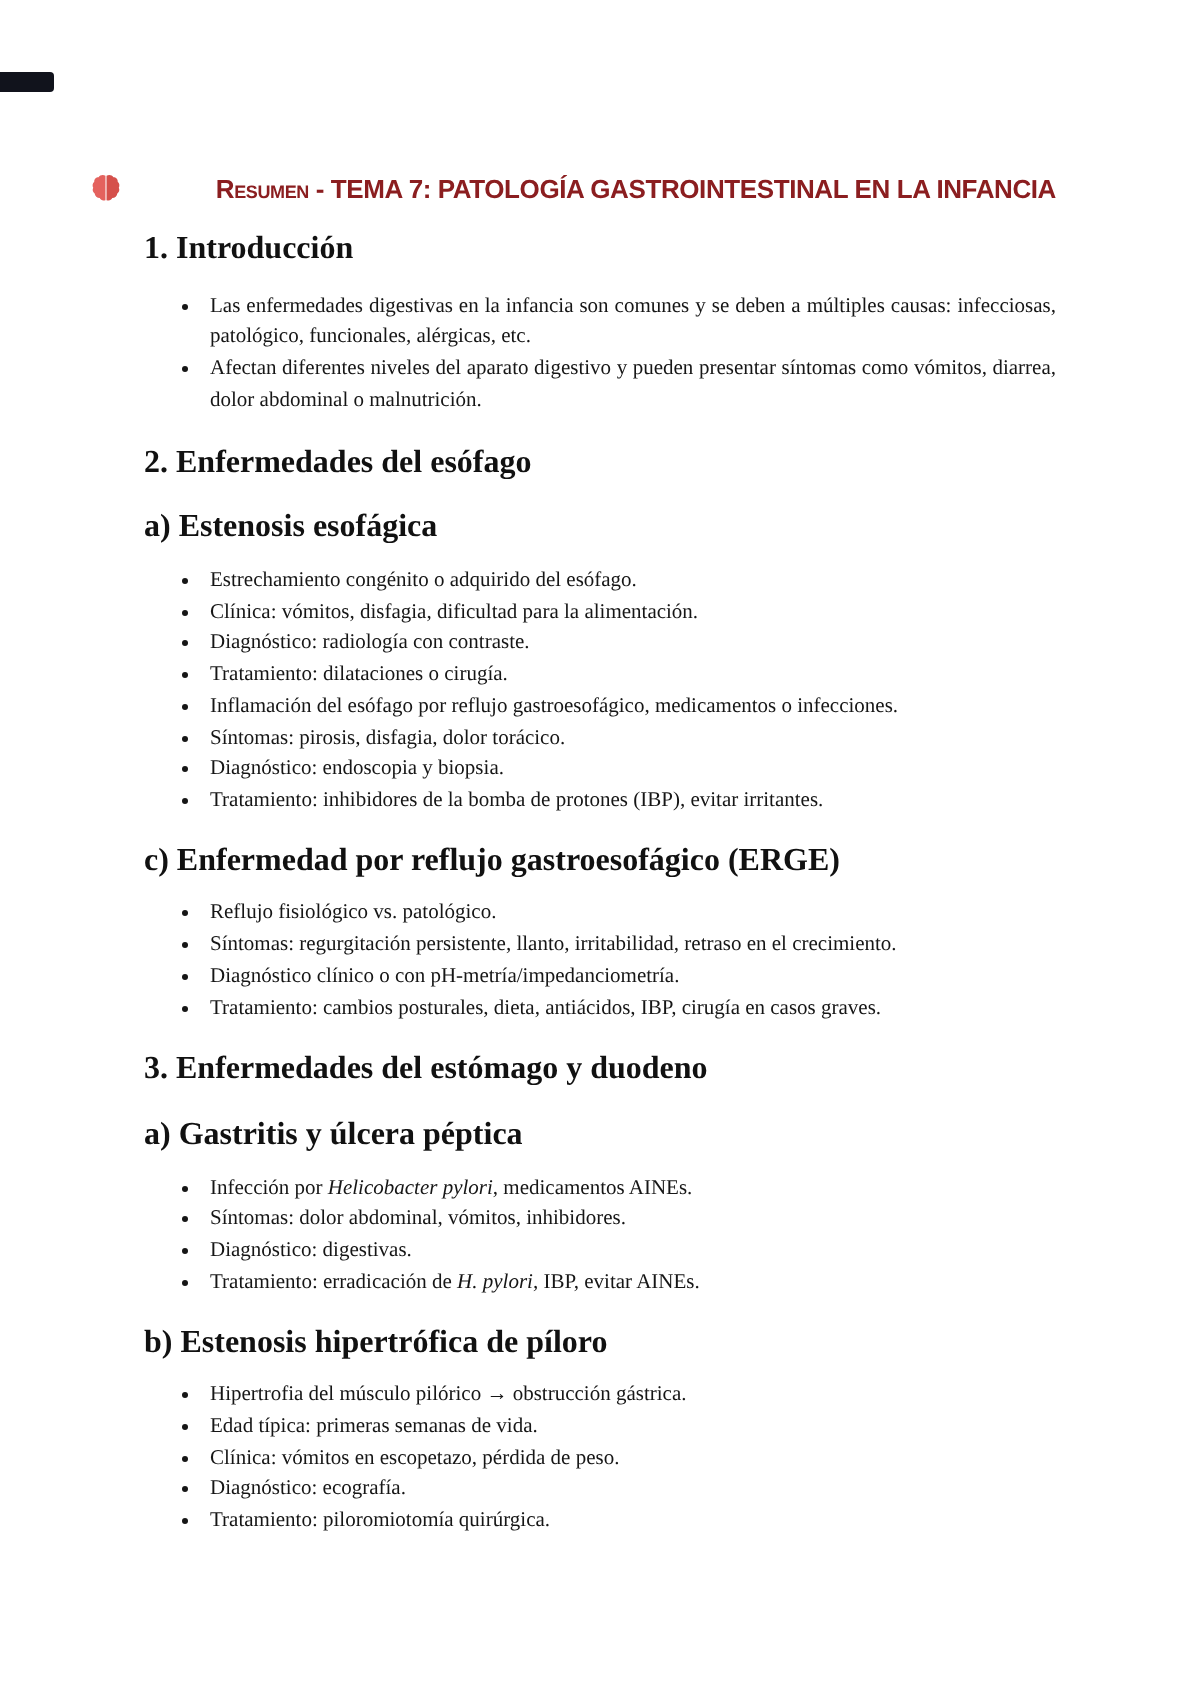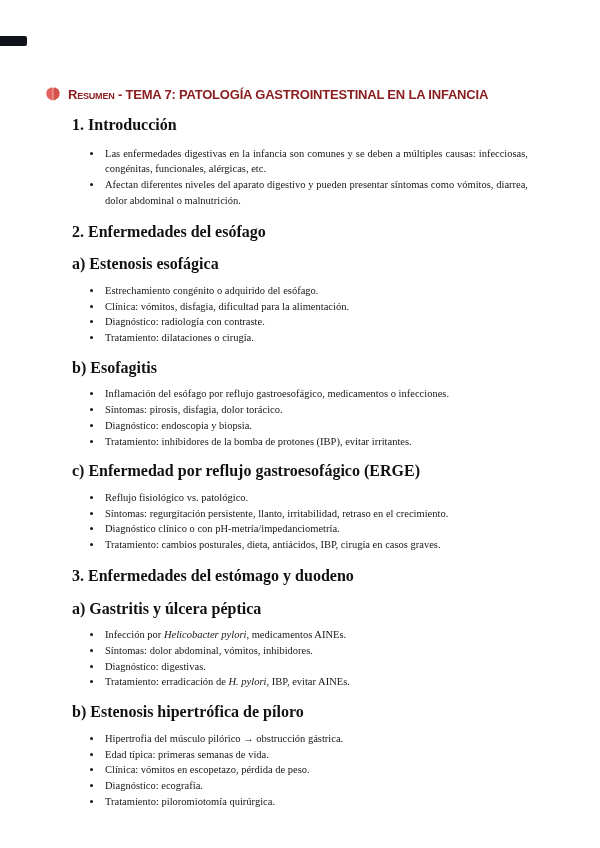--- a/index.html
+++ b/index.html
@@ -24,20 +24,21 @@
   .doc-title {
     display: flex; align-items: center; gap: 7px;
     margin: 0 0 0 -27px;
     font-family: "Liberation Sans", "DejaVu Sans", sans-serif;
     font-weight: 700;
     font-variant: small-caps;
     font-size: 13px;
     letter-spacing: -0.2px;
     color: #8b1e20;
     white-space: nowrap;
+    justify-content: space-between;
   }
   .brain { display: inline-flex; width: 16px; height: 16px; flex: 0 0 auto; }
   h2.sec {
     font-size: 16px; line-height: 1.35; font-weight: 700;
     margin: 12px 0 10px 0; color: #111;
   }
   h3.sub {
     font-size: 16px; line-height: 1.35; font-weight: 700;
     margin: 11px 0 8px 0; color: #111;
   }
@@ -64,37 +65,36 @@
         <path fill="#e4625e" d="M11.6 2.9 C9.9 1.7 7.5 2.2 6.4 3.9 C4.5 3.9 3 5.5 3.2 7.3 C1.9 8.4 1.6 10.3 2.4 11.8 C1.6 13.3 2.1 15.2 3.5 16.1 C3.7 18 5.3 19.5 7.3 19.5 C7.9 20.8 9.3 21.6 10.7 21.3 L11.6 21.1 Z"></path>
         <path fill="#d5504b" transform="translate(24,0) scale(-1,1)" d="M11.6 2.9 C9.9 1.7 7.5 2.2 6.4 3.9 C4.5 3.9 3 5.5 3.2 7.3 C1.9 8.4 1.6 10.3 2.4 11.8 C1.6 13.3 2.1 15.2 3.5 16.1 C3.7 18 5.3 19.5 7.3 19.5 C7.9 20.8 9.3 21.6 10.7 21.3 L11.6 21.1 Z"></path>
       </svg>
     </span>
     <span class="doc-title-text">Resumen - TEMA 7: PATOLOGÍA GASTROINTESTINAL EN LA INFANCIA</span>
   </h1>
 
   <section>
     <h2 class="sec">1. Introducción</h2>
     <ul class="bullets justify">
-      <li><span>Las enfermedades digestivas en la infancia son comunes y se deben a múltiples causas: infecciosas, congénitas, funcionales, alérgicas, etc.</span></li>
+      <li><span>Las enfermedades digestivas en la infancia son comunes y se deben a múltiples causas: infecciosas, patológico, funcionales, alérgicas, etc.</span></li>
       <li><span>Afectan diferentes niveles del aparato digestivo y pueden presentar síntomas como vómitos, diarrea, dolor abdominal o malnutrición.</span></li>
     </ul>
   </section>
 
   <section>
     <h2 class="sec">2. Enfermedades del esófago</h2>
 
     <h3 class="sub">a) Estenosis esofágica</h3>
     <ul class="bullets">
       <li><span>Estrechamiento congénito o adquirido del esófago.</span></li>
       <li><span>Clínica: vómitos, disfagia, dificultad para la alimentación.</span></li>
       <li><span>Diagnóstico: radiología con contraste.</span></li>
       <li><span>Tratamiento: dilataciones o cirugía.</span></li>
     </ul>
 
-    <h3 class="sub">b) Esofagitis</h3>
     <ul class="bullets">
       <li><span>Inflamación del esófago por reflujo gastroesofágico, medicamentos o infecciones.</span></li>
       <li><span>Síntomas: pirosis, disfagia, dolor torácico.</span></li>
       <li><span>Diagnóstico: endoscopia y biopsia.</span></li>
       <li><span>Tratamiento: inhibidores de la bomba de protones (IBP), evitar irritantes.</span></li>
     </ul>
 
     <h3 class="sub">c) Enfermedad por reflujo gastroesofágico (ERGE)</h3>
     <ul class="bullets">
       <li><span>Reflujo fisiológico vs. patológico.</span></li>

